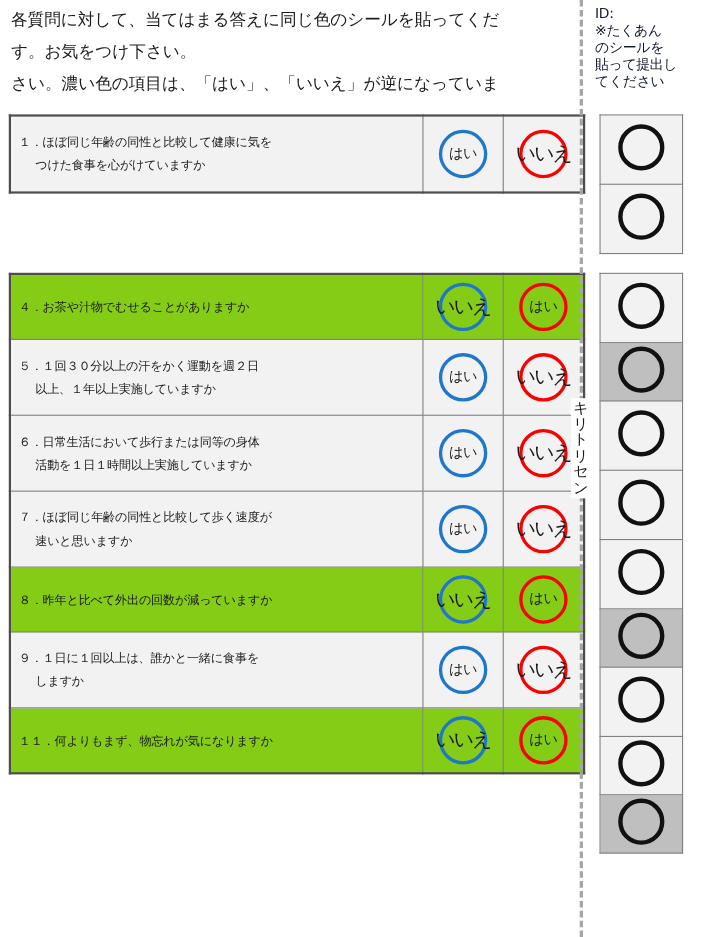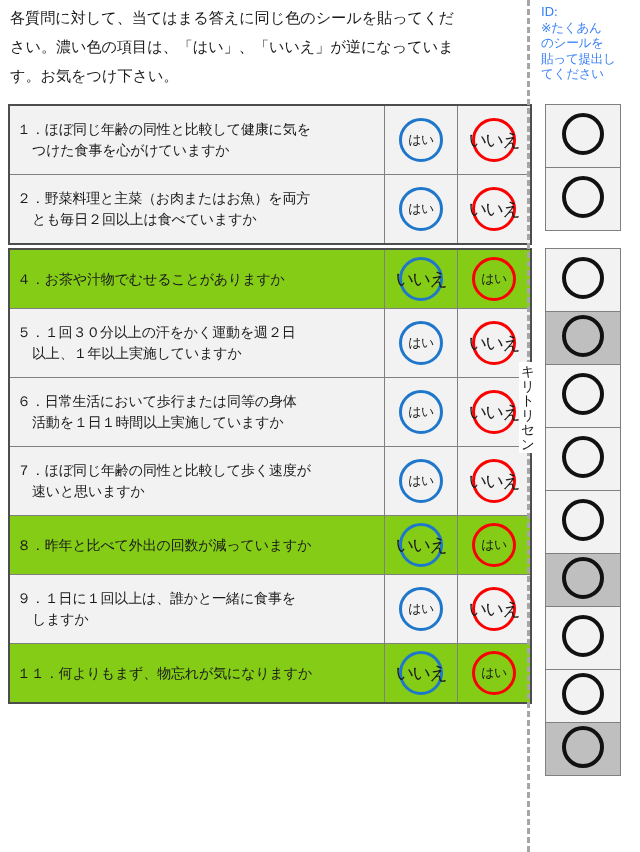--- a/index.html
+++ b/index.html
@@ -48,21 +48,21 @@
 
   .qtable td {
     border: 1px solid #808080;
     padding: 0;
     background: #f2f2f2;
   }
   .qtable tr.shaded td { background: #84cc16; }
 
   td.q-text {
     width: 362px;
-    font-size: 14px;
+    font-size: 11px;
     line-height: 21px;
     letter-spacing: -0.15px;
     padding: 3px 5px 3px 7px;
     vertical-align: middle;
     color: #1a1a1a;
   }
   td.q-text .l2 { display: block; padding-left: 15px; }
   td.q-text .l1 { display: block; }
 
   td.ans {
@@ -110,21 +110,21 @@
   #cut-label span { display: block; }
 
   
   #id-note {
     position: absolute;
     left: 541px; top: 4px;
     width: 96px;
     font-size: 12.6px;
     line-height: 15.6px;
     letter-spacing: -0.3px;
-    color: #3b82f6;
+    color: #0f172a;
   }
   #id-note .ln { display: block; }
 
   .stable {
     position: absolute;
     left: 545px;
     width: 76px;
     border-collapse: collapse;
     table-layout: fixed;
     border: 1.5px solid #333333;
@@ -149,42 +149,30 @@
     box-sizing: border-box;
   }
 </style>
 </head>
 <body>
 
 <div id="left-pane">
 
   <div id="intro">
     <span class="ln">各質問に対して、当てはまる答えに同じ色のシールを貼ってくだ</span>
+    <span class="ln">す。お気をつけ下さい。</span>
     <span class="ln">さい。濃い色の項目は、「はい」、「いいえ」が逆になっていま</span>
-    <span class="ln">す。お気をつけ下さい。</span>
   </div>
 
   <table class="qtable" id="table-a">
     <tbody>
         <tr>
           <td class="q-text" style="height: 62px;">
             <span class="l1">１．ほぼ同じ年齢の同性と比較して健康に気を</span>
             <span class="l2">つけた食事を心がけていますか</span>
-          </td>
-          <td class="ans"><div class="circle blue">
-              <span>はい</span>
-            </div></td>
-          <td class="ans"><div class="circle red wide">
-              <span>いいえ</span>
-            </div></td>
-        </tr>
-        <tr>
-          <td class="q-text" style="height: 62px;">
-            <span class="l1">２．野菜料理と主菜（お肉またはお魚）を両方</span>
-            <span class="l2">とも毎日２回以上は食べていますか</span>
           </td>
           <td class="ans"><div class="circle blue">
               <span>はい</span>
             </div></td>
           <td class="ans"><div class="circle red wide">
               <span>いいえ</span>
             </div></td>
         </tr>
       </tbody>
   </table>

